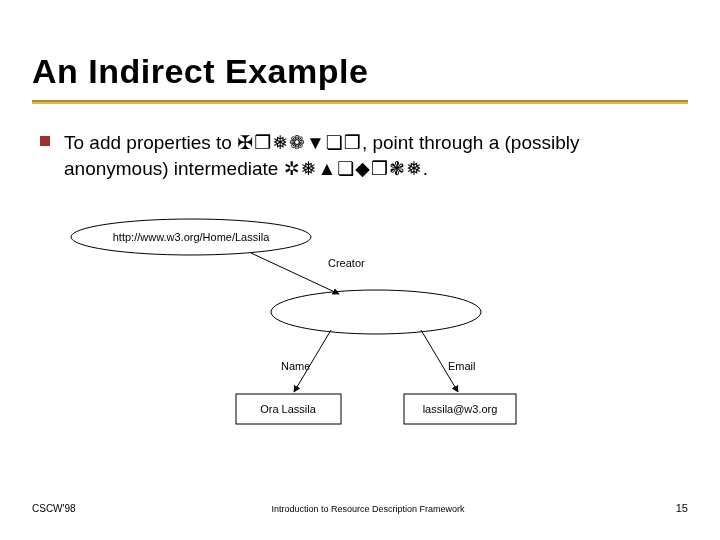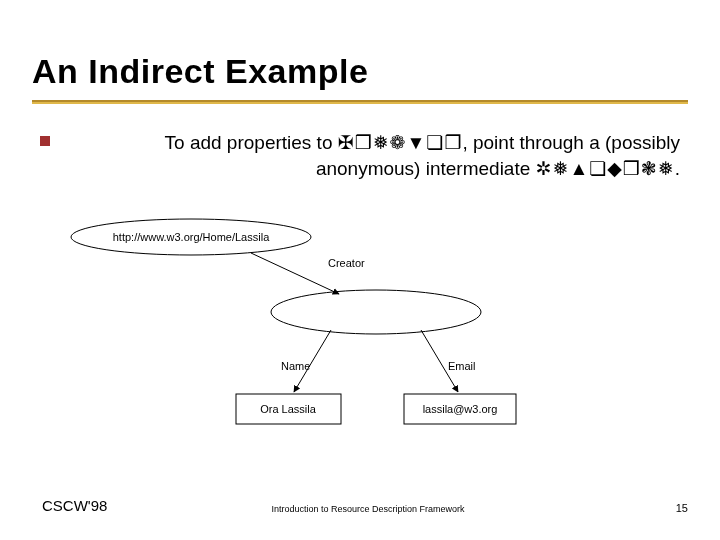--- a/index.html
+++ b/index.html
@@ -2,29 +2,29 @@
 <html><head>
 <meta charset="utf-8">
 <style>
   * { box-sizing: border-box; margin: 0; padding: 0; }
   html, body { width: 720px; height: 540px; background: #fff; font-family: Verdana, Geneva, sans-serif; color: #000; }
   .slide { position: relative; width: 720px; height: 540px; }
   .title { position: absolute; left: 32px; top: 52px; font-size: 34px; font-weight: 700; letter-spacing: 0.5px; }
   .underline { position: absolute; left: 32px; top: 100px; width: 656px; height: 4px; }
   .underline .b1 { position: absolute; left: 0; top: 0; width: 100%; height: 2px; background: #b48a2a; }
   .underline .b2 { position: absolute; left: 0; top: 2px; width: 100%; height: 2px; background: #e0b84a; }
-  .bullet-row { position: absolute; left: 40px; top: 130px; width: 640px; text-align: right; }
+  .bullet-row { position: absolute; left: 40px; top: 130px; width: 640px; }
   .bullet-icon { position: absolute; left: 0; top: 6px; width: 10px; height: 10px; background: #a03030; }
   .bullet-text { margin-left: 24px; font-size: 19px; line-height: 1.35; }
   .sym { font-family: Arial, sans-serif; letter-spacing: 1px; }
   .diagram { position: absolute; left: 46px; top: 212px; width: 560px; height: 250px; }
   .diagram svg { width: 100%; height: 100%; }
   .diagram text { font-family: Arial, sans-serif; font-size: 11px; fill: #000; }
   .diagram .lbl { font-size: 11px; }
-  .footer-left { position: absolute; left: 32px; bottom: 26px; font-size: 15px; font-family: Arial, sans-serif; margin-left: 10px; }
+  .footer-left { position: absolute; left: 32px; bottom: 26px; font-size: 10px; font-family: Arial, sans-serif; }
   .footer-center { position: absolute; left: 16px; right: 0; bottom: 26px; text-align: center; font-size: 9px; font-family: Arial, sans-serif; }
   .footer-right { position: absolute; right: 32px; bottom: 26px; font-size: 11px; font-family: Arial, sans-serif; }
 </style>
 </head>
 <body>
 
 <div class="slide">
   <div class="title">An Indirect Example</div>
   <div class="underline">
     <div class="b1"></div>

